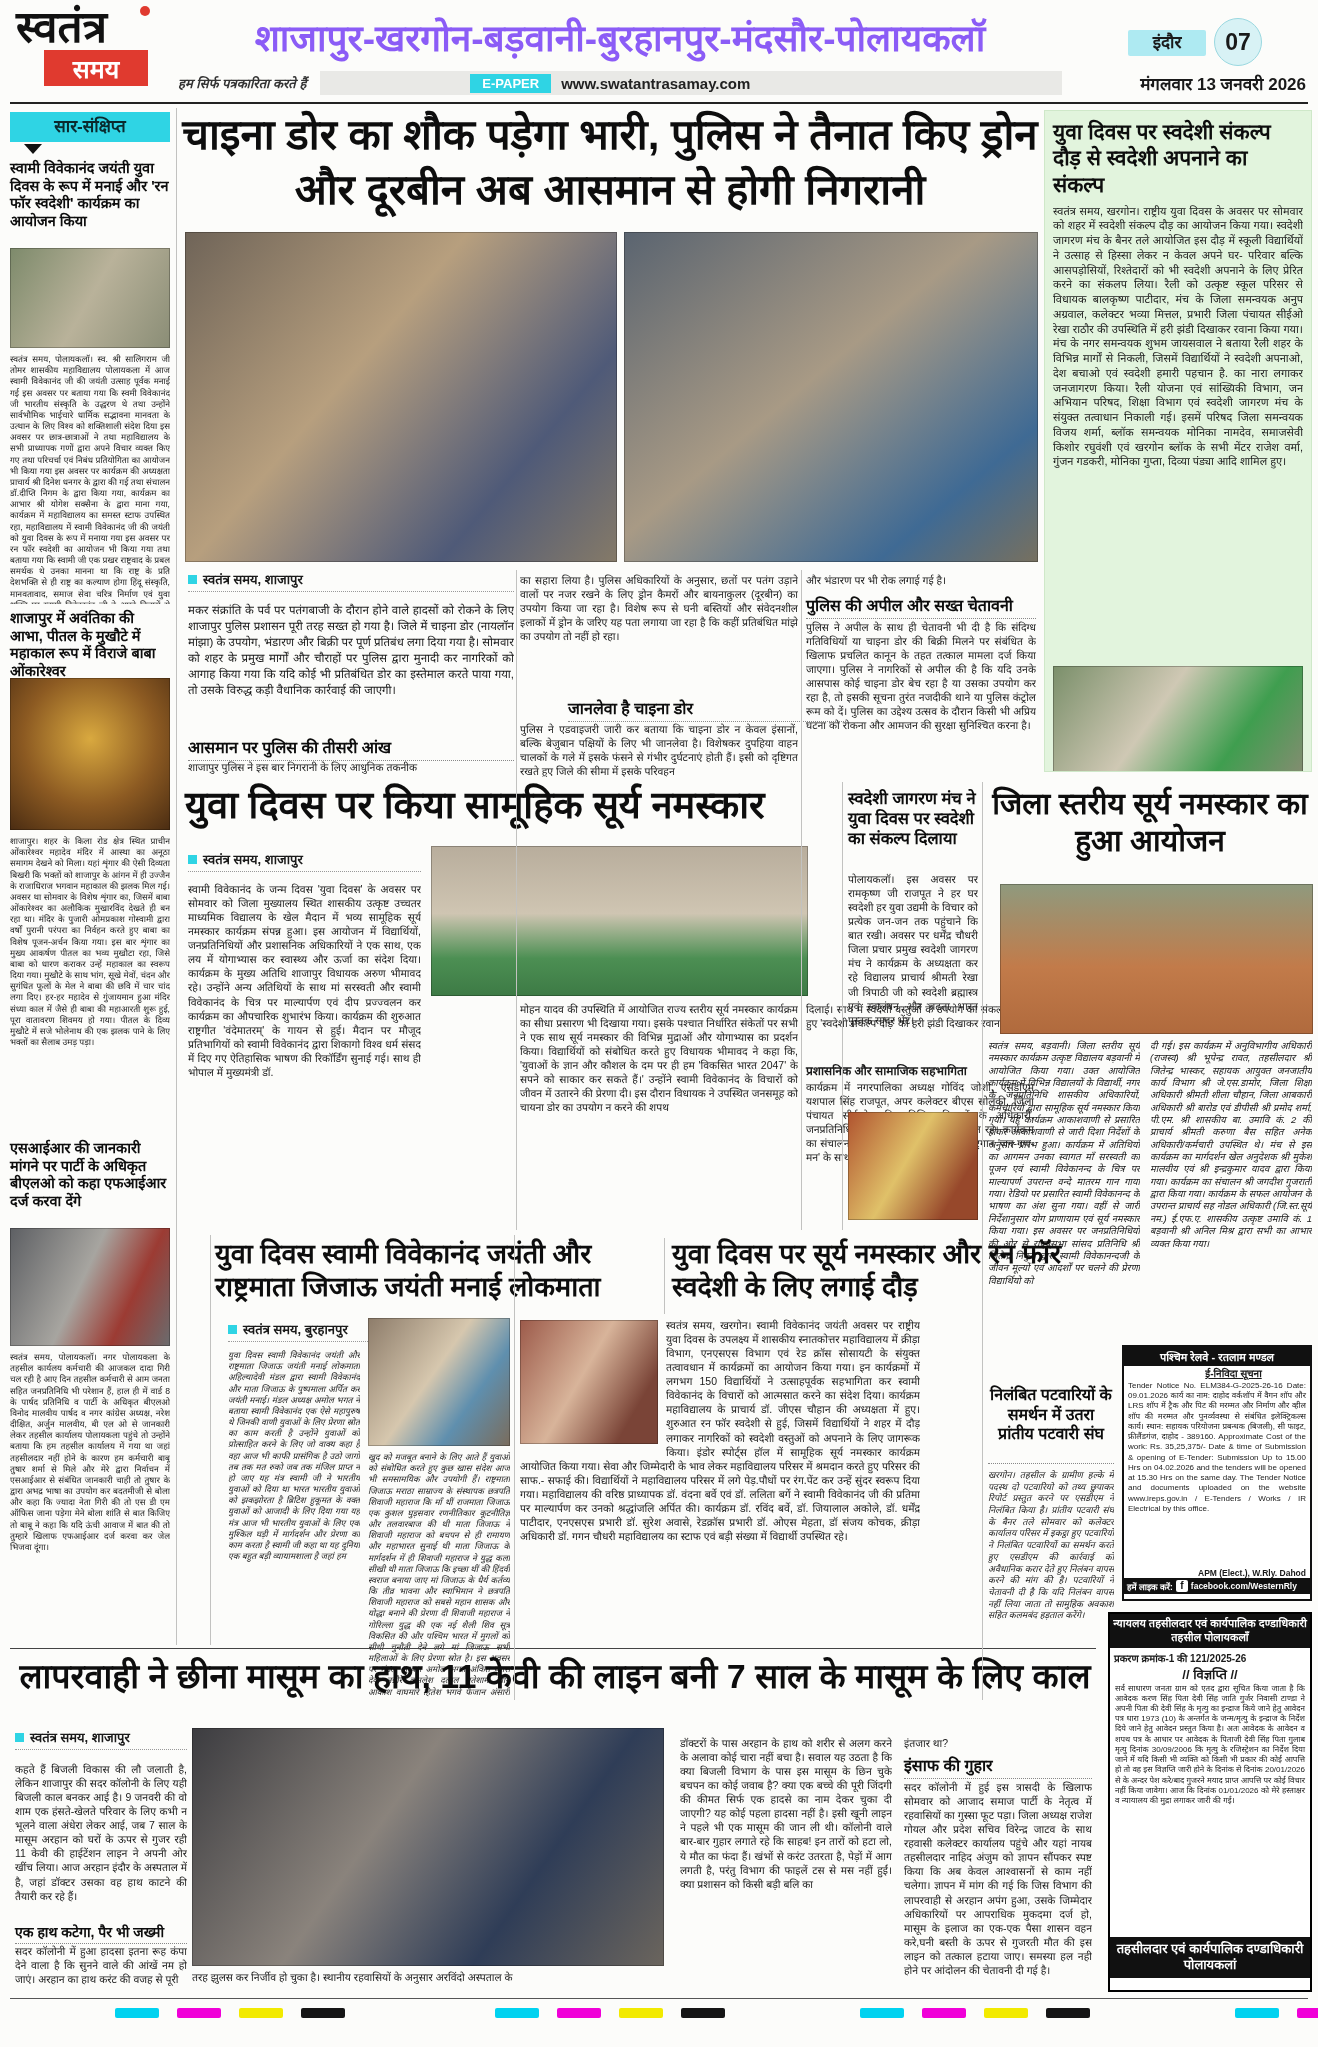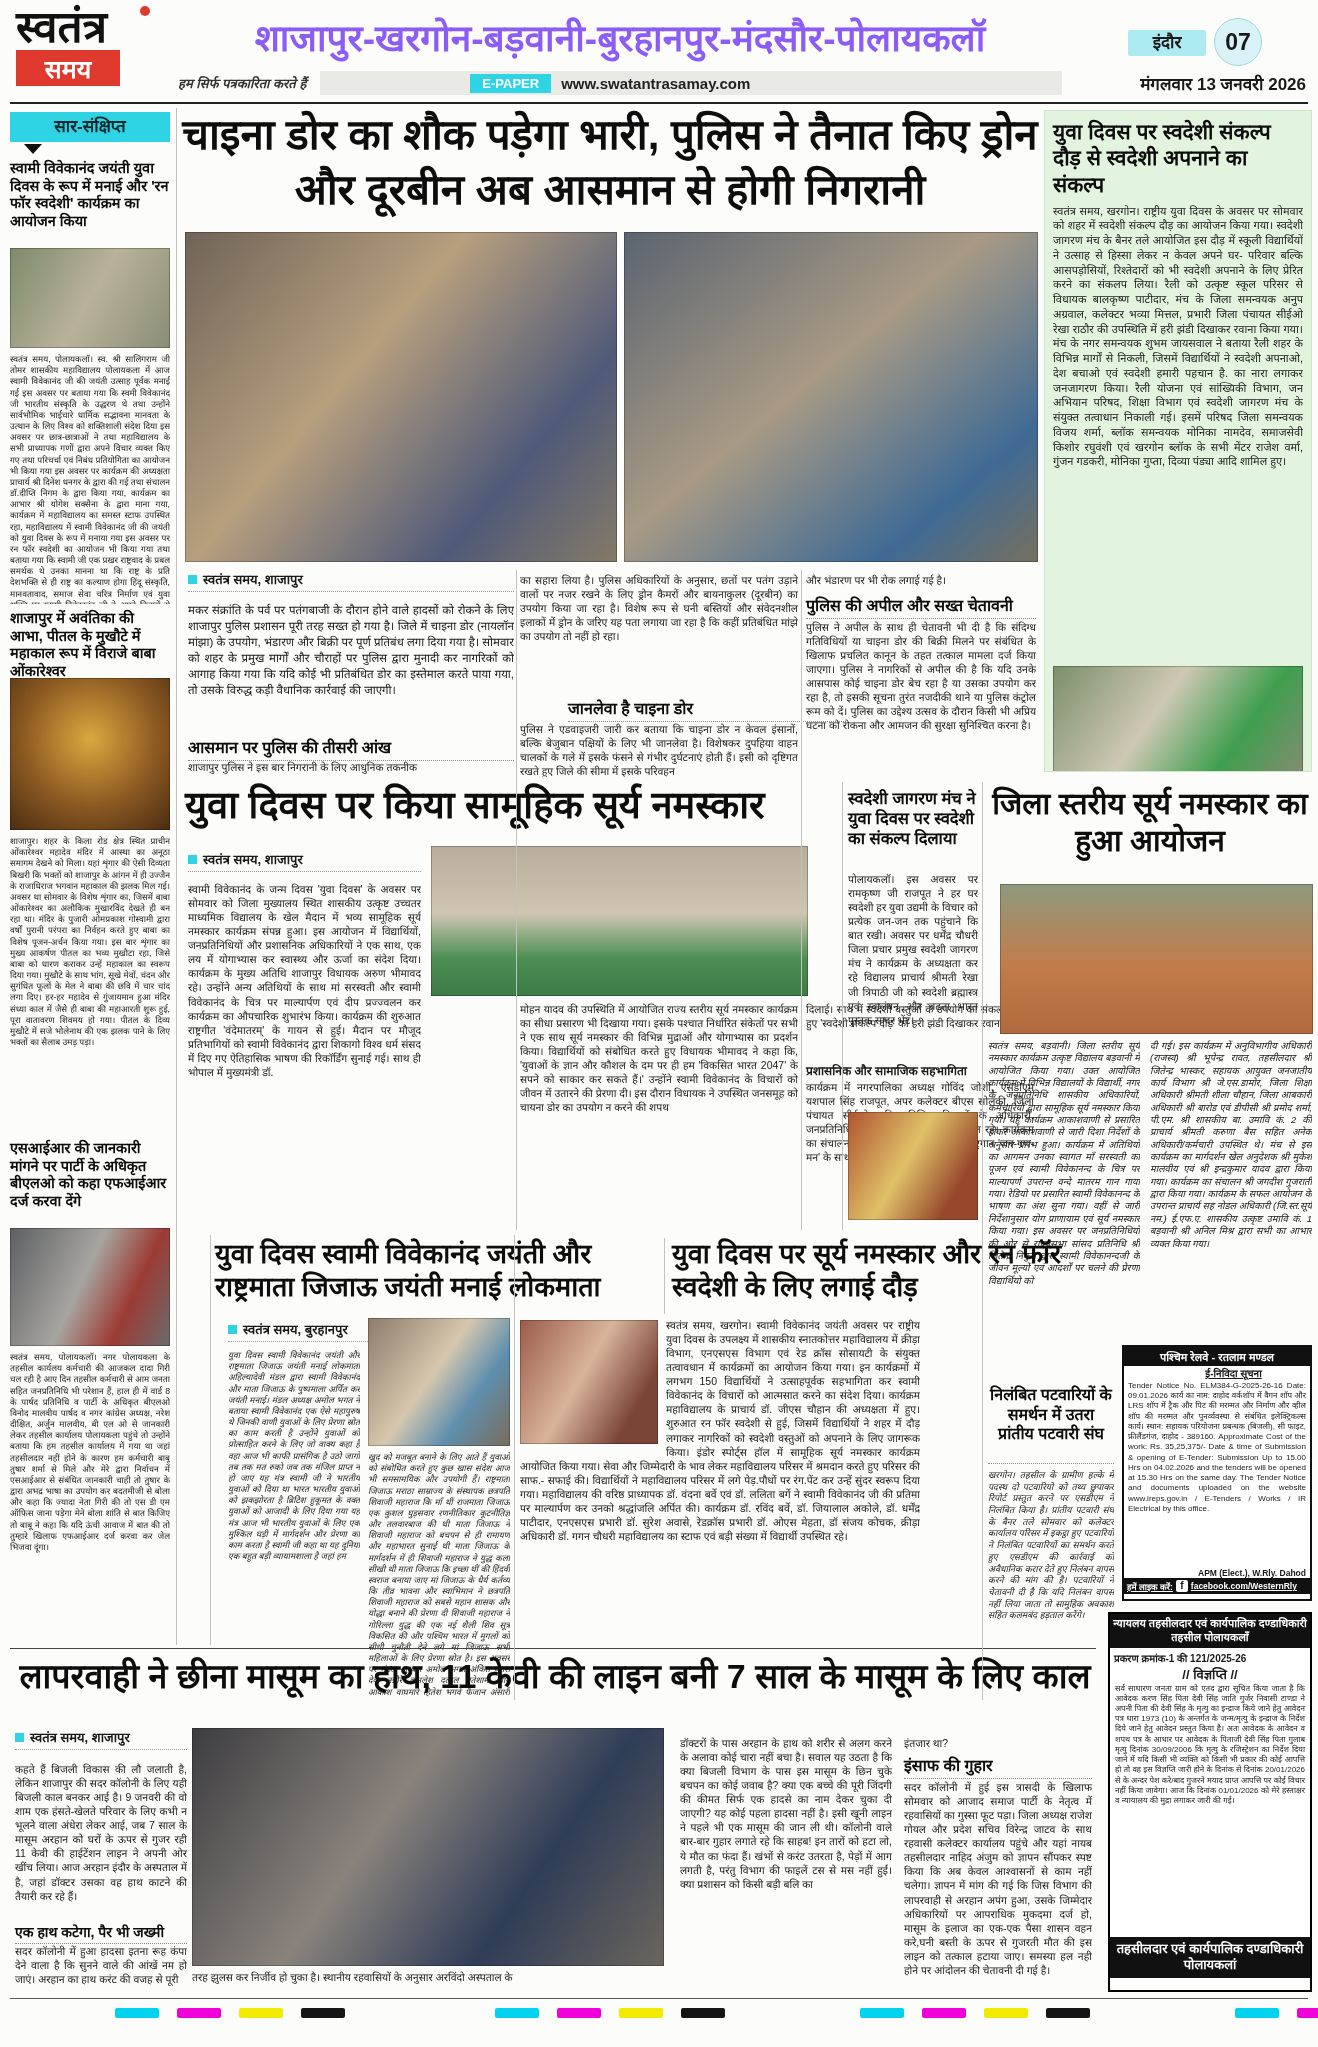--- a/index.html
+++ b/index.html
@@ -32,21 +32,21 @@
   .tri{width:0;height:0;border-left:9px solid transparent;border-right:9px solid transparent;border-top:10px solid #111;}
 </style>
 </head>
 <body>
 
 <div id="page">
 
   <div class="abs" style="left:16px;top:4px;width:152px;height:96px;">
     <div style="font-size:44px;font-weight:bold;color:#111;line-height:1.05;">स्वतंत्र</div>
     <div style="width:10px;height:10px;border-radius:50%;background:#e03a2f;position:absolute;right:18px;top:2px;"></div>
-    <div style="background:#e03a2f;color:#fff;font-weight:bold;font-size:25px;text-align:center;width:104px;padding:1px 0;">समय</div>
+    <div style="background:#e03a2f;color:#fff;font-weight:bold;font-size:25px;text-align:center;width:104px;margin-left:28px;padding:1px 0;">समय</div>
   </div>
   <div class="abs hl ctr" style="left:178px;top:16px;width:884px;height:52px;font-size:37px;color:#8b5cf6;">शाजापुर-खरगोन-बड़वानी-बुरहानपुर-मंदसौर-पोलायकलॉ</div>
   <div class="abs" style="left:178px;top:70px;width:884px;height:26px;display:flex;align-items:center;gap:14px;">
     <span class="ital" style="font-size:13px;font-weight:bold;color:#333;">हम सिर्फ पत्रकारिता करते हैं</span>
     <span style="flex:1;background:#e9e9e6;height:24px;display:flex;align-items:center;padding-left:150px;gap:10px;">
       <span class="cyanbar" style="color:#fff;font-weight:bold;font-size:13px;padding:2px 12px;">E-PAPER</span>
       <span style="font-weight:bold;font-size:15px;color:#222;">www.swatantrasamay.com</span>
     </span>
   </div>
   <div class="abs ctr" style="left:1128px;top:30px;width:78px;height:26px;background:#aeeaf2;font-weight:bold;font-size:17px;line-height:26px;border-radius:2px;">इंदौर</div>
@@ -123,21 +123,21 @@
   </div>
 
   <div class="abs hl ctr" style="left:988px;top:1385px;width:126px;height:78px;font-size:16px;border-bottom:1px dotted #888;">निलंबित पटवारियों के समर्थन में उतरा प्रांतीय पटवारी संघ</div>
   <div class="abs small-txt just ital clip" style="left:988px;top:1470px;width:126px;height:230px;font-size:9px;">खरगोन। तहसील के ग्रामीण हल्के में पदस्थ दो पटवारियो को तथ्य छुपाकर रिपोर्ट प्रस्तुत करने पर एसडीएम ने निलंबित किया है। प्रांतीय पटवारी संघ के बैनर तले सोमवार को कलेक्टर कार्यालय परिसर में इकट्ठा हुए पटवारियों ने निलंबित पटवारियों का समर्थन करते हुए एसडीएम की कार्रवाई को अवैधानिक करार देते हुए निलंबन वापस करने की मांग की है। पटवारियों ने चेतावनी दी है कि यदि निलंबन वापस नहीं लिया जाता तो सामुहिक अवकाश सहित कलमबंद हड़ताल करेंगे।</div>
 
   <div class="abs border-box clip" style="left:1122px;top:1345px;width:190px;height:256px;box-sizing:border-box;">
     <div class="blackbar ctr" style="font-weight:bold;font-size:11px;padding:2px 0;">पश्चिम रेलवे - रतलाम मण्डल</div>
     <div class="ctr" style="font-weight:bold;font-size:10px;text-decoration:underline;padding-left:33px;">ई-निविदा सूचना</div>
     <div class="tiny-txt just clip" style="padding:1px 4px;height:186px;">Tender Notice No. ELM384-G-2025-26-16 Date: 09.01.2026 कार्य का नाम: दाहोद वर्कशॉप में वैगन शॉप और LRS शॉप में ट्रैक और पिट की मरम्मत और निर्माण और व्हील शॉप की मरम्मत और पुनर्व्यवस्था से संबंधित इलेक्ट्रिकल्स कार्य। स्थान: सहायक परियोजना प्रबन्धक (बिजली), सी फाइट, फ्रीलैंडगंज, दाहोद - 389160. Approximate Cost of the work: Rs. 35,25,375/- Date &amp; time of Submission &amp; opening of E-Tender: Submission Up to 15.00 Hrs on 04.02.2026 and the tenders will be opened at 15.30 Hrs on the same day. The Tender Notice and documents uploaded on the website www.ireps.gov.in / E-Tenders / Works / IR Electrical by this office.</div>
     <div style="font-weight:bold;font-size:8.5px;text-align:right;padding:0 4px;">APM (Elect.), W.Rly. Dahod</div>
-    <div class="blackbar" style="font-size:8.5px;font-weight:bold;padding:2px 3px;display:flex;align-items:center;text-decoration:underline;">
+    <div class="blackbar" style="font-size:8.5px;font-weight:bold;padding:2px 3px;display:flex;align-items:center;">
       <span>हमें लाइक करें:</span>
       <span class="fb-ic">f</span>
       <span>facebook.com/WesternRly</span>
     </div>
   </div>
 
   <div class="abs clip" style="left:1108px;top:1612px;width:204px;height:380px;border:2px solid #000000;box-sizing:border-box;background:#fff;">
     <div class="blackbar ctr" style="font-weight:bold;font-size:11px;padding:3px 2px;line-height:1.25;">न्यायलय तहसीलदार एवं कार्यपालिक दण्डाधिकारी तहसील पोलायकलाँ</div>
     <div style="font-weight:bold;font-size:10px;padding:3px 4px 0;">प्रकरण क्रमांक-1 की 121/2025-26</div>
     <div class="ctr" style="font-weight:bold;font-size:13px;">// विज्ञप्ति //</div>

